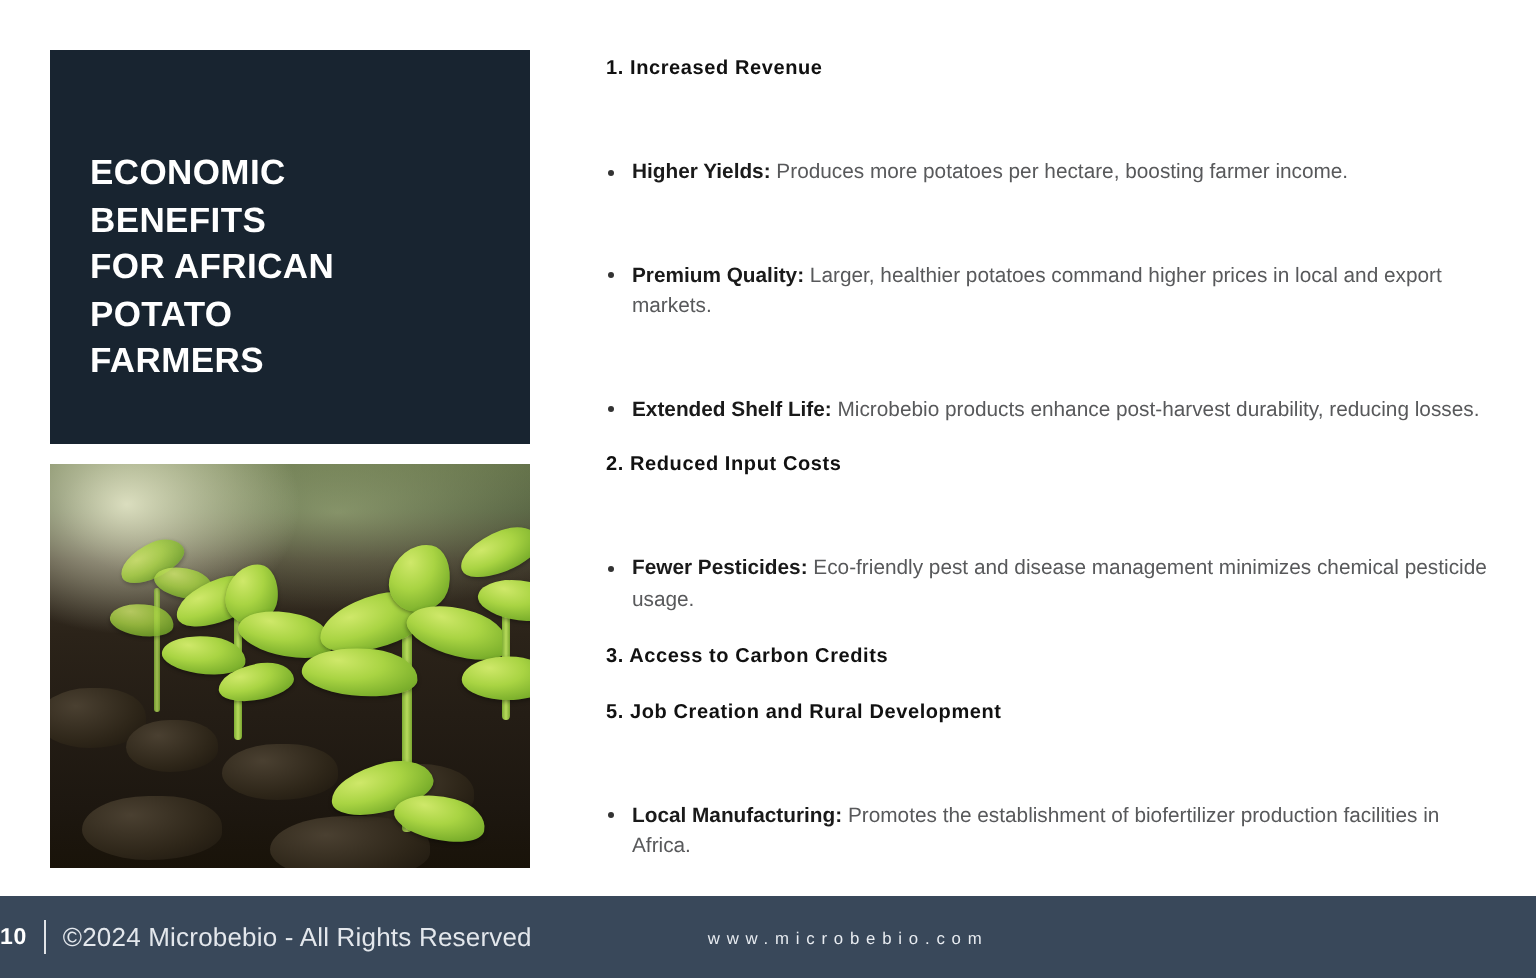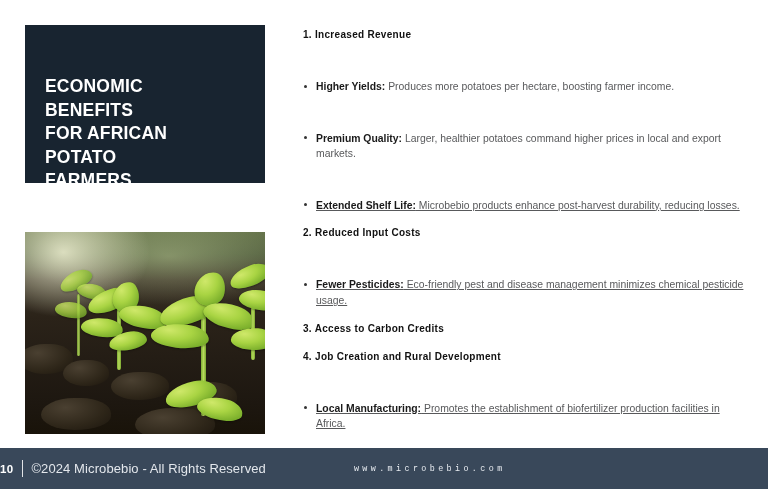--- a/index.html
+++ b/index.html
@@ -18,21 +18,21 @@
   
   .left-col {
     position: absolute;
     left: 25px;
     top: 25px;
     width: 240px;
   }
 
   .title-box {
     width: 240px;
-    height: 158px;
+    height: 197px;
     background: #182430;
     box-sizing: border-box;
     padding: 50px 0 0 20px;
   }
   .title-text {
     color: #ffffff;
     font-size: 17.5px;
     font-weight: bold;
     line-height: 23.5px;
     letter-spacing: 0.2px;
@@ -110,21 +110,21 @@
   }
   .bullet-item {
     position: relative;
     padding-left: 13px;
     margin-bottom: 3px;
     font-size: 10.4px;
     line-height: 15.6px;
     color: #58595b;
     margin-top: 36px;
   }
-  .bullet-item:last-child { margin-bottom: 0; text-decoration: underline; }
+  .bullet-item:last-child { margin-bottom: 0; }
   .bullet-dot {
     position: absolute;
     left: 1px;
     top: 5.5px;
     width: 3px;
     height: 3px;
     background: #333333;
     border-radius: 50%;
   }
   .bullet-label {
@@ -159,21 +159,20 @@
   .copyright {
     color: #e3e7ec;
     font-size: 13px;
     letter-spacing: 0.1px;
   }
   .website {
     color: #e8ecf1;
     font-size: 8.4px;
     letter-spacing: 3.4px;
     margin-left: 88px;
-    font-family: Liberation Mono, monospace;
   }
 </style>
 </head>
 <body>
 
 <div class="left-col">
 
   <div class="title-box">
     <div class="title-text">ECONOMIC
 BENEFITS
@@ -244,21 +243,21 @@
         <span class="bullet-dot"></span><span class="bullet-label">Fewer Pesticides:</span><span> Eco-friendly pest and disease management minimizes chemical pesticide usage.</span>
       </li>
     </ul>
   </div>
 
   <div class="section">
     <h2 class="sec-heading">3. Access to Carbon Credits</h2>
   </div>
 
   <div class="section">
-    <h2 class="sec-heading">4. Job Creation and Rural Development</h2>
+    <h2 class="sec-heading">5. Job Creation and Rural Development</h2>
     <ul class="bullet-list">
       <li class="bullet-item">
         <span class="bullet-dot"></span><span class="bullet-label">Local Manufacturing:</span><span> Promotes the establishment of biofertilizer production facilities in Africa.</span>
       </li>
     </ul>
   </div>
 
 </div>
 
 <div class="footer">

